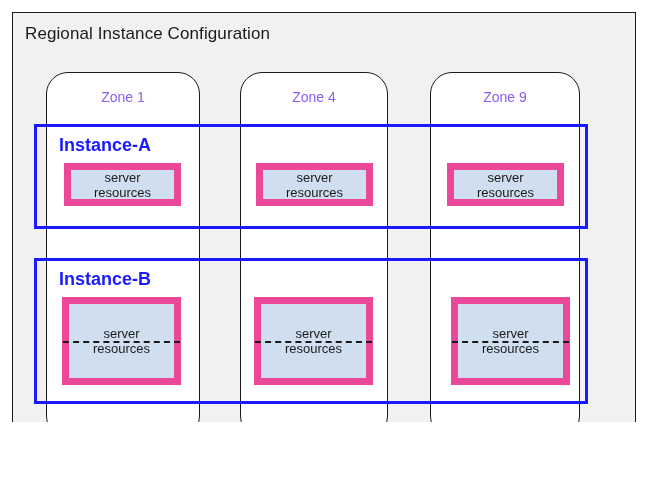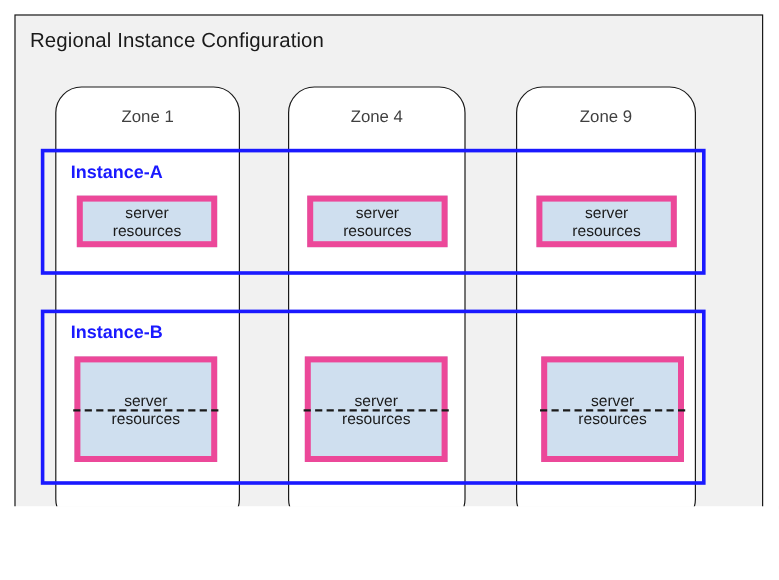--- a/index.html
+++ b/index.html
@@ -50,47 +50,47 @@
   .zone-card.z1 { left: 46px;  width: 154px; }
   .zone-card.z2 { left: 240px; width: 148px; }
   .zone-card.z3 { left: 430px; width: 150px; }
   .zone-title {
     position: absolute;
     left: 0;
     right: 0;
     top: 16px;
     text-align: center;
     font-size: 14px;
-    color: #404040;
+    color: #8b5cf6;
   }
   
   .instance-band {
     position: absolute;
     left: 34px;
     width: 554px;
     border: 3px solid #1a19ff;
     box-sizing: border-box;
     background: transparent;
   }
   .instance-band.band-a { top: 124px; height: 105px; }
   .instance-band.band-b { top: 258px; height: 146px; }
   .instance-label {
     position: absolute;
     left: 22px;
     top: 8px;
-    font-size: 15px;
+    font-size: 18px;
     font-weight: bold;
     color: #1a19ff;
     white-space: nowrap;
   }
   
   .res-box {
     position: absolute;
     background: #cfdfef;
-    border: 5px solid #ec4899;
+    border: 7px solid #ec4899;
     box-sizing: border-box;
     display: flex;
     flex-direction: column;
     align-items: center;
     justify-content: center;
     font-size: 13px;
     color: #1a1a1a;
     line-height: 15px;
   }
   .res-box .res-line { position: relative; z-index: 2; }

